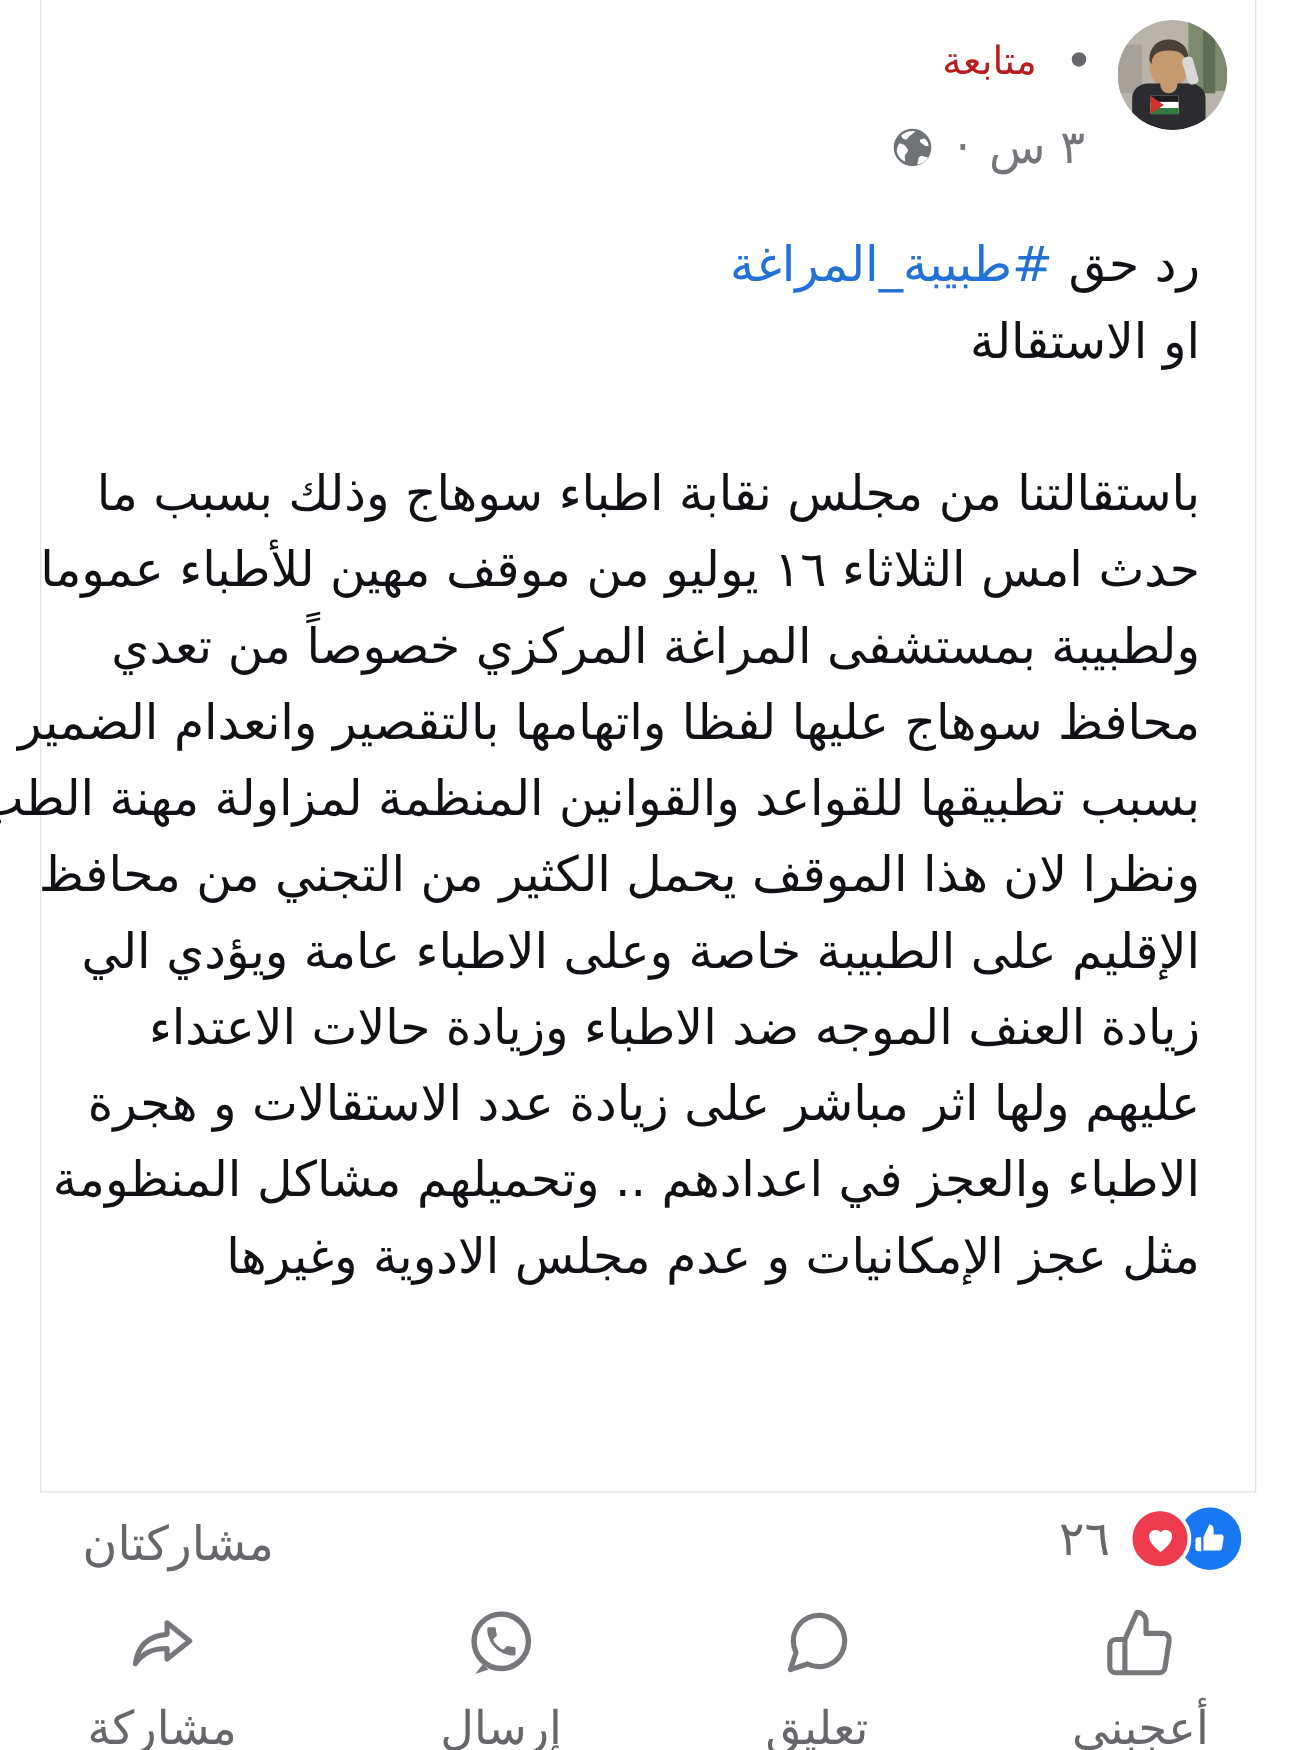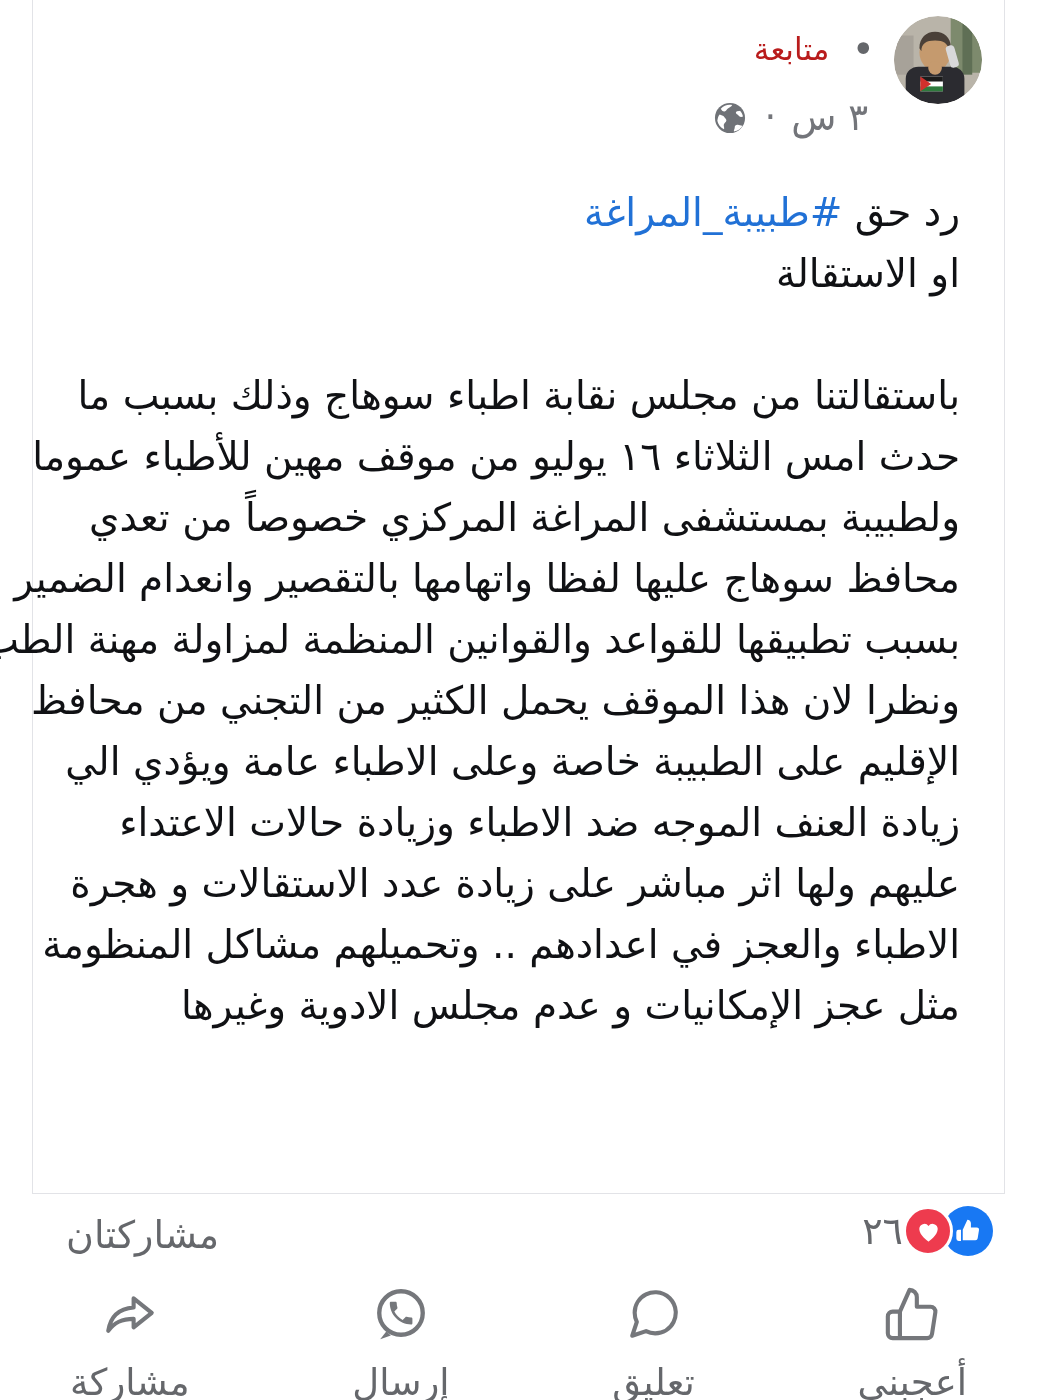--- a/index.html
+++ b/index.html
@@ -26,21 +26,21 @@
   .pline{height:61px;line-height:61px;white-space:nowrap;}
   .pspacer{height:61px;}
   .hashtag{color:#2171d6;text-decoration:none;cursor:pointer;}
   
   .rx-group{position:absolute;top:1206px;right:45px;direction:rtl;display:flex;
         align-items:center;cursor:pointer;}
   .badge{width:50px;height:50px;border-radius:50%;display:flex;align-items:center;
         justify-content:center;box-sizing:border-box;}
   .badge.like{background:#1878f3;z-index:1;}
   .badge.love{background:#ee3b4e;border:3px solid #fff;margin-right:-10px;z-index:2;}
-  .rx-count{color:#65676b;font-size:38px;}
+  .rx-count{color:#65676b;font-size:38px;margin-right:15px;}
   .share-count{position:absolute;top:1213px;left:38px;color:#65676b;font-size:38px;
         direction:rtl;cursor:pointer;margin-left:28px;}
   
   .action-bar{position:absolute;top:1296px;left:32px;width:973px;height:96px;
         direction:rtl;display:flex;justify-content:space-between;align-items:center;
         padding:0 38px;box-sizing:border-box;}
   .action-btn{display:flex;align-items:center;gap:18px;direction:rtl;color:#6b6d72;
         background:none;border:none;padding:0;cursor:pointer;font-family:"DejaVu Sans",sans-serif;flex-direction:column;}
   .action-btn .aicon{width:58px;height:58px;color:#75777b;flex:0 0 auto;}
   .action-label{font-size:37px;color:#65676b;white-space:nowrap;}

